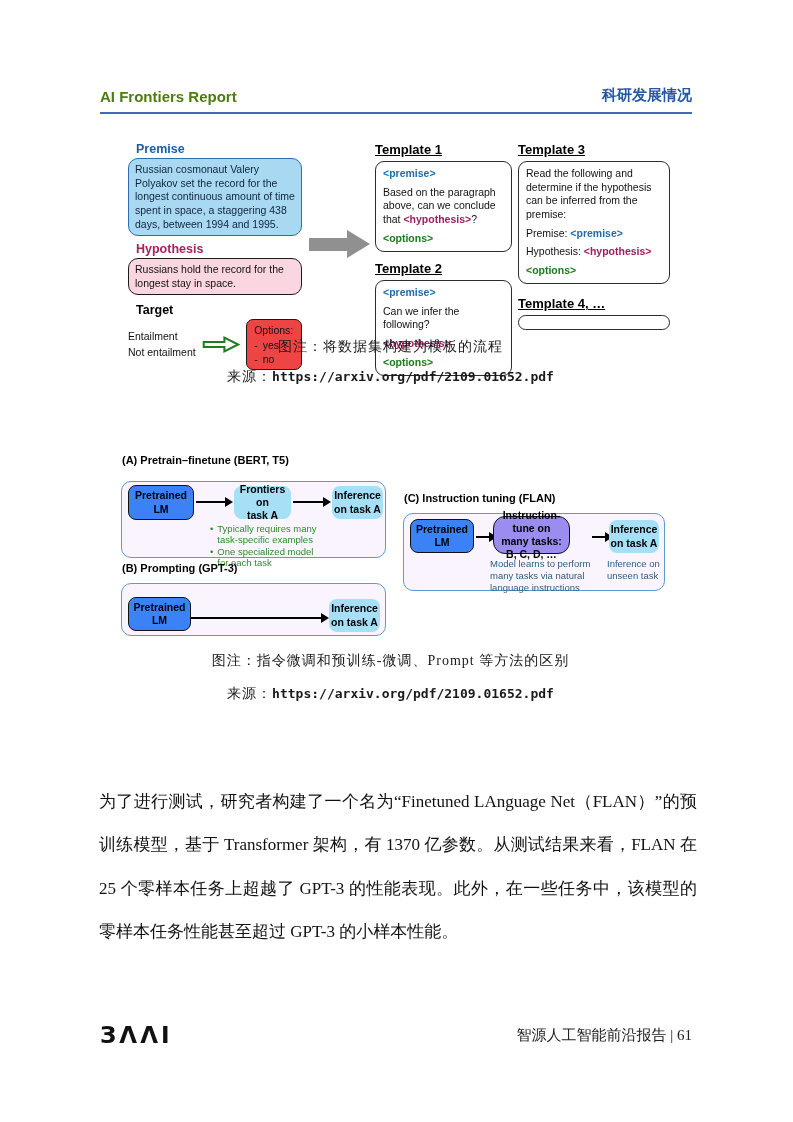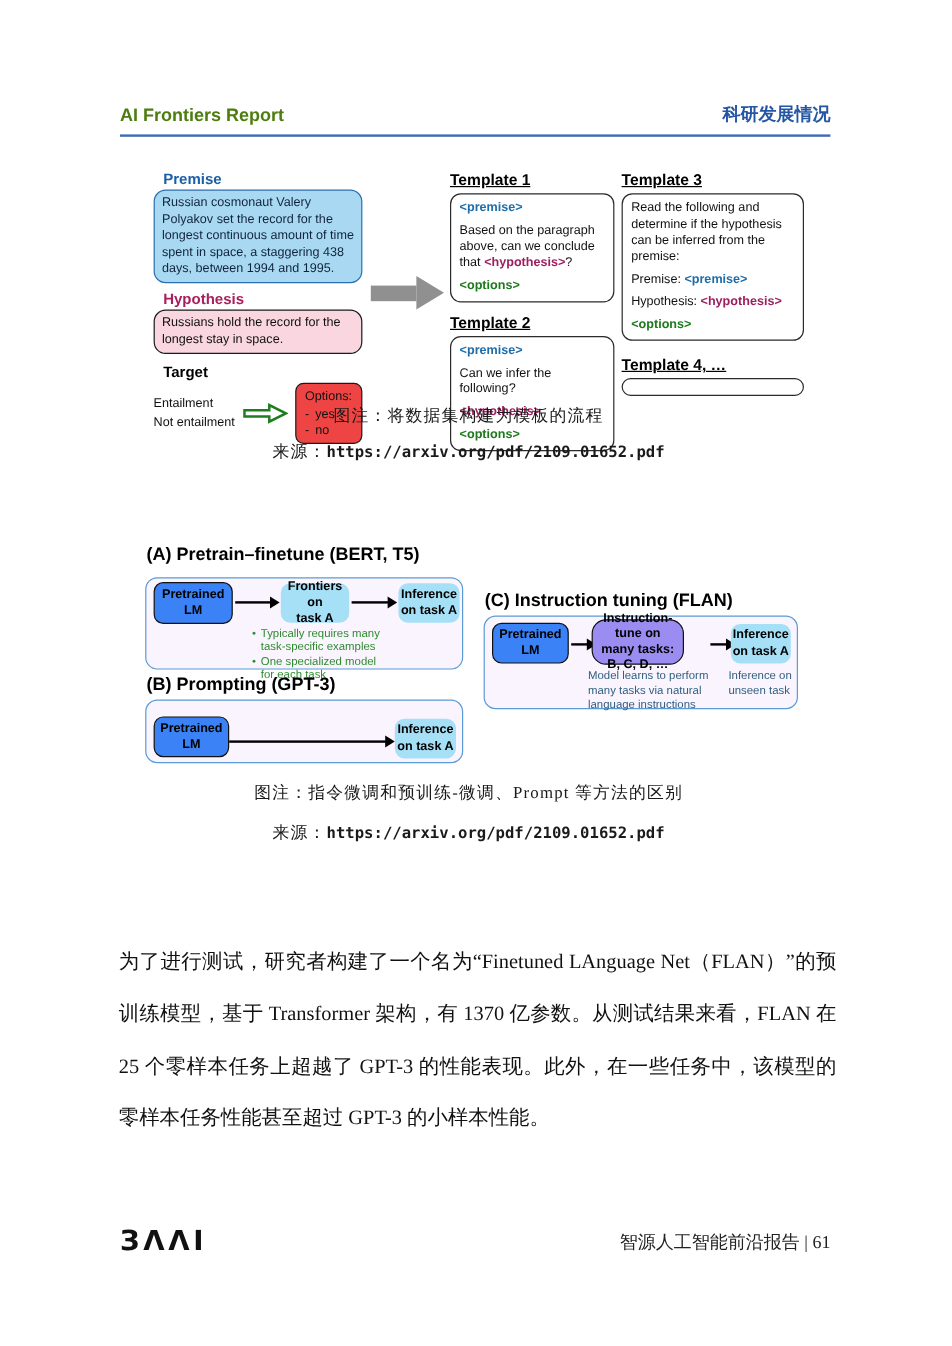--- a/index.html
+++ b/index.html
@@ -51,21 +51,21 @@
 
   
   .caption { position:absolute; left:0; width:781px; text-align:center;
              font-family:"Liberation Serif", serif; font-size:14px; color:#1a1a1a; letter-spacing:1px; }
   .cap1 { top:338px; } .src1 { top:368px; }
   .cap2 { top:652px; } .src2 { top:685px; }
   .src-url { font-family:"DejaVu Sans Mono", monospace; font-weight:bold; font-size:13px; letter-spacing:0; }
 
   
   .fig2 { position:absolute; left:120px; top:452px; width:570px; height:195px; }
-  .panel-title { position:absolute; font-size:15px; font-weight:bold; color:#000; white-space:nowrap; }
+  .panel-title { position:absolute; font-size:11px; font-weight:bold; color:#000; white-space:nowrap; }
   .panel { position:absolute; background:#faf4fe; border:1.8px solid #5b9bd5; border-radius:10px; }
   .gbox, .bbox, .pbox { position:absolute; display:flex; align-items:center; justify-content:center;
           text-align:center; font-weight:bold; font-size:10.5px; line-height:1.25;
           white-space:pre-line; color:#000; border-radius:8px; }
   .gbox { background:#3b82f6; border:1.7px solid #111; }
   .bbox { background:#a6e0f7; }
   .pbox { background:#9a8cf0; border:1.5px solid #111; border-radius:12px; }
   .harrow { position:absolute; height:2px; background:#000; }
   .harrow::after { content:""; position:absolute; right:-7px; top:-4.5px; width:0; height:0;
                    border-left:8px solid #000; border-top:5px solid transparent; border-bottom:5px solid transparent; }

